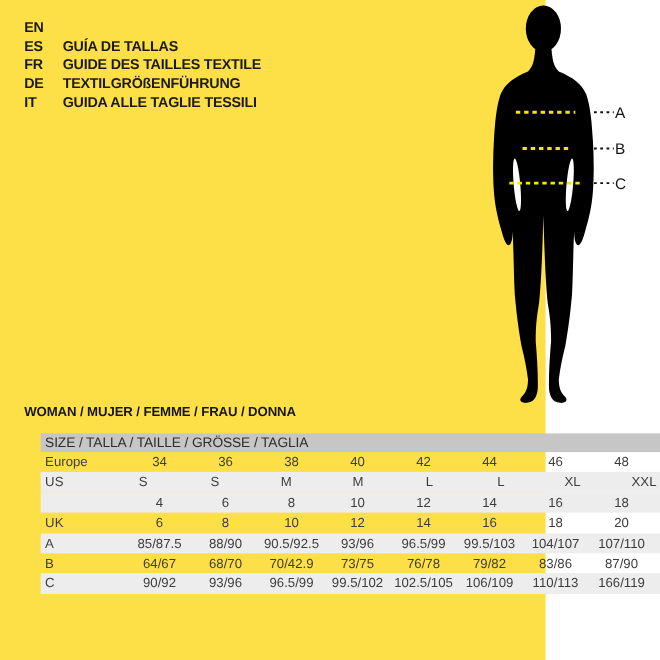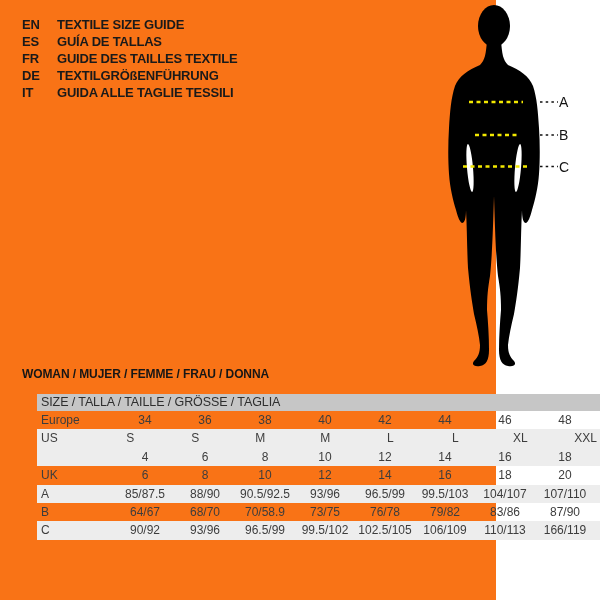--- a/index.html
+++ b/index.html
@@ -1,21 +1,21 @@
 <!DOCTYPE html>
 <html><head>
 <meta charset="utf-8">
 <style>
   html,body{margin:0;padding:0;}
   body{
     width:600px;height:600px;background:#ffffff;
     font-family:"Liberation Sans",sans-serif;
     position:relative;overflow:hidden;
   }
-  .canvas{position:absolute;left:0;top:0;width:496px;height:600px;background:#f97316;}
+  .canvas{position:absolute;left:0;top:0;width:496px;height:600px;background:#fde047;}
 
   
   .langs{position:absolute;left:22px;top:16px;}
   .lang-row{display:flex;line-height:17px;font-size:13px;font-weight:bold;
     color:#1a1a1a;letter-spacing:-0.2px;white-space:nowrap;}
   .lang-code{width:35px;}
 
   
   .figure-svg{position:absolute;left:0;top:0;}
   .measure-label{position:absolute;left:559px;width:22px;height:16px;
@@ -40,21 +40,20 @@
     letter-spacing:-0.1px;white-space:nowrap;}
 </style>
 </head>
 <body>
 
 <div class="canvas">
 
   <div class="langs" id="langs">
       <div class="lang-row">
         <span class="lang-code">EN</span>
-        <span class="lang-label">TEXTILE SIZE GUIDE</span>
       </div>
       <div class="lang-row">
         <span class="lang-code">ES</span>
         <span class="lang-label">GUÍA DE TALLAS</span>
       </div>
       <div class="lang-row">
         <span class="lang-code">FR</span>
         <span class="lang-label">GUIDE DES TAILLES TEXTILE</span>
       </div>
       <div class="lang-row">
@@ -179,21 +178,21 @@
           <span class="tcell">93/96</span>
           <span class="tcell">96.5/99</span>
           <span class="tcell">99.5/103</span>
           <span class="tcell">104/107</span>
           <span class="tcell">107/110</span>
         </div>
         <div class="trow">
           <span class="tlabel">B</span>
           <span class="tcell">64/67</span>
           <span class="tcell">68/70</span>
-          <span class="tcell">70/58.9</span>
+          <span class="tcell">70/42.9</span>
           <span class="tcell">73/75</span>
           <span class="tcell">76/78</span>
           <span class="tcell">79/82</span>
           <span class="tcell">83/86</span>
           <span class="tcell">87/90</span>
         </div>
         <div class="trow" style="background: rgb(237, 237, 237);">
           <span class="tlabel">C</span>
           <span class="tcell">90/92</span>
           <span class="tcell">93/96</span>

